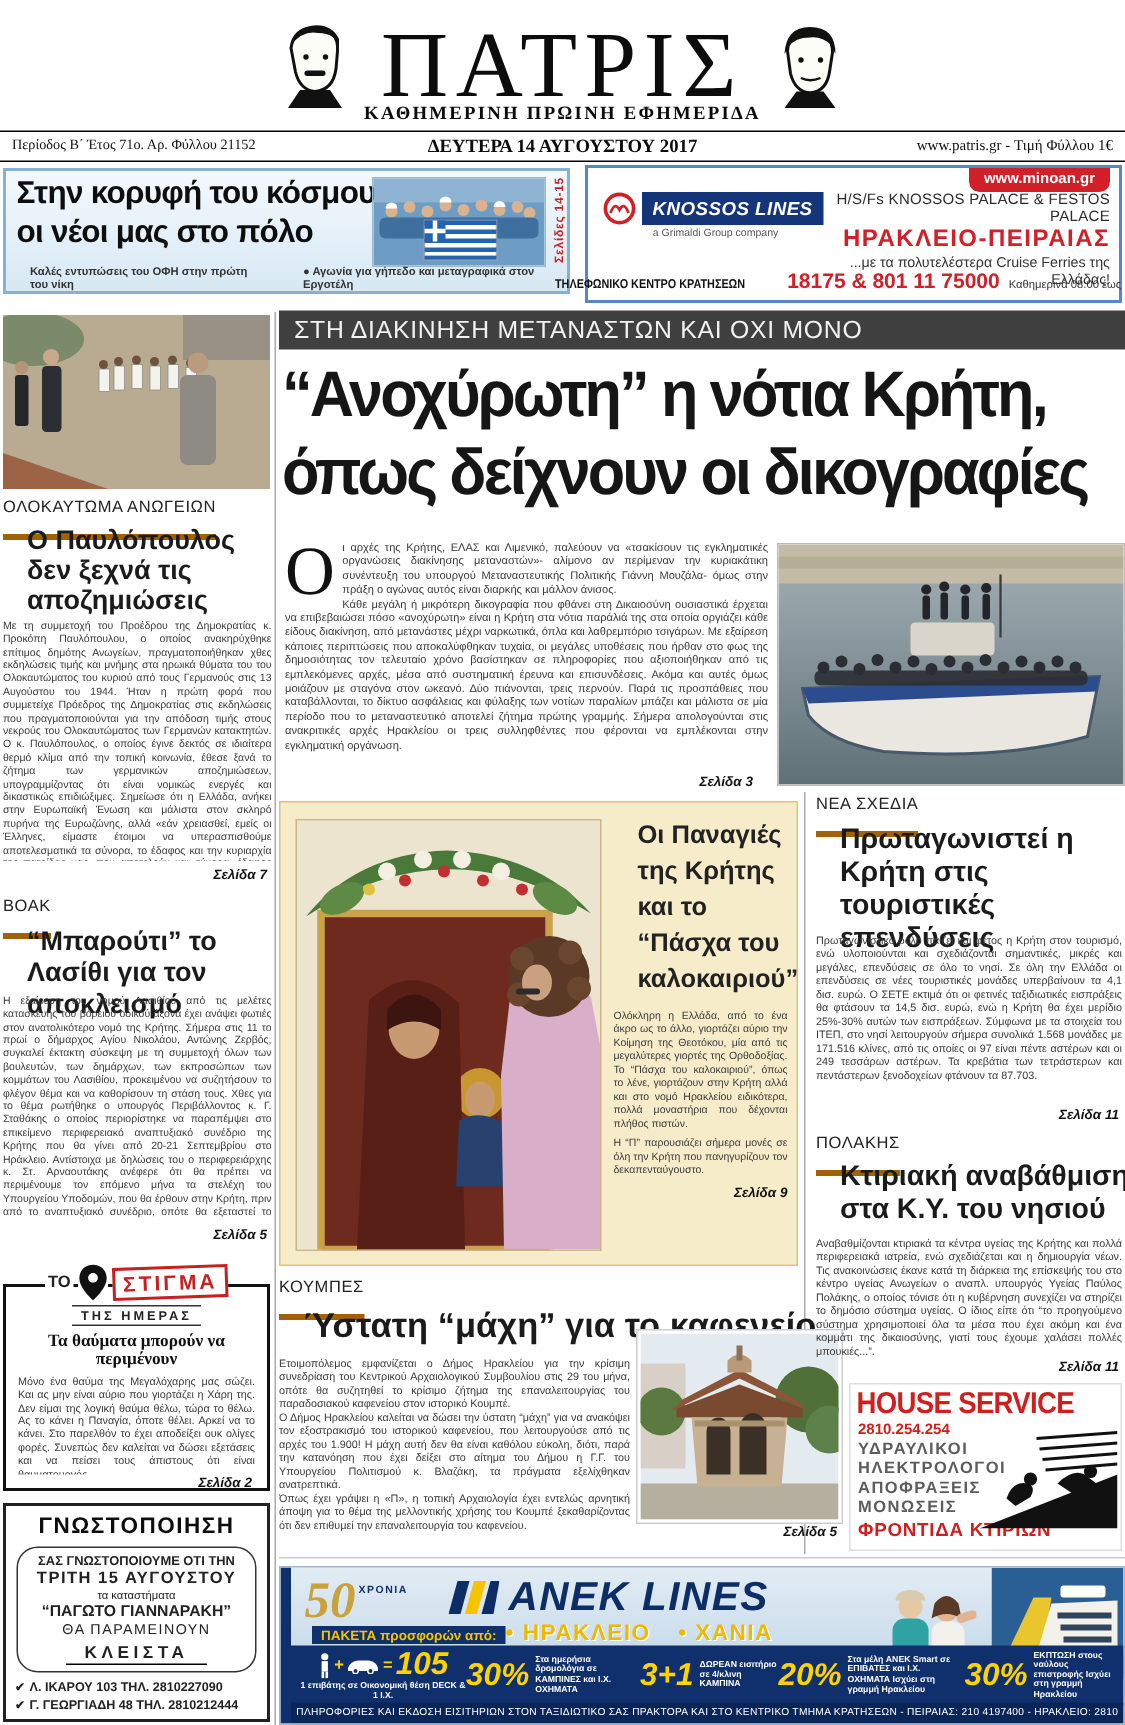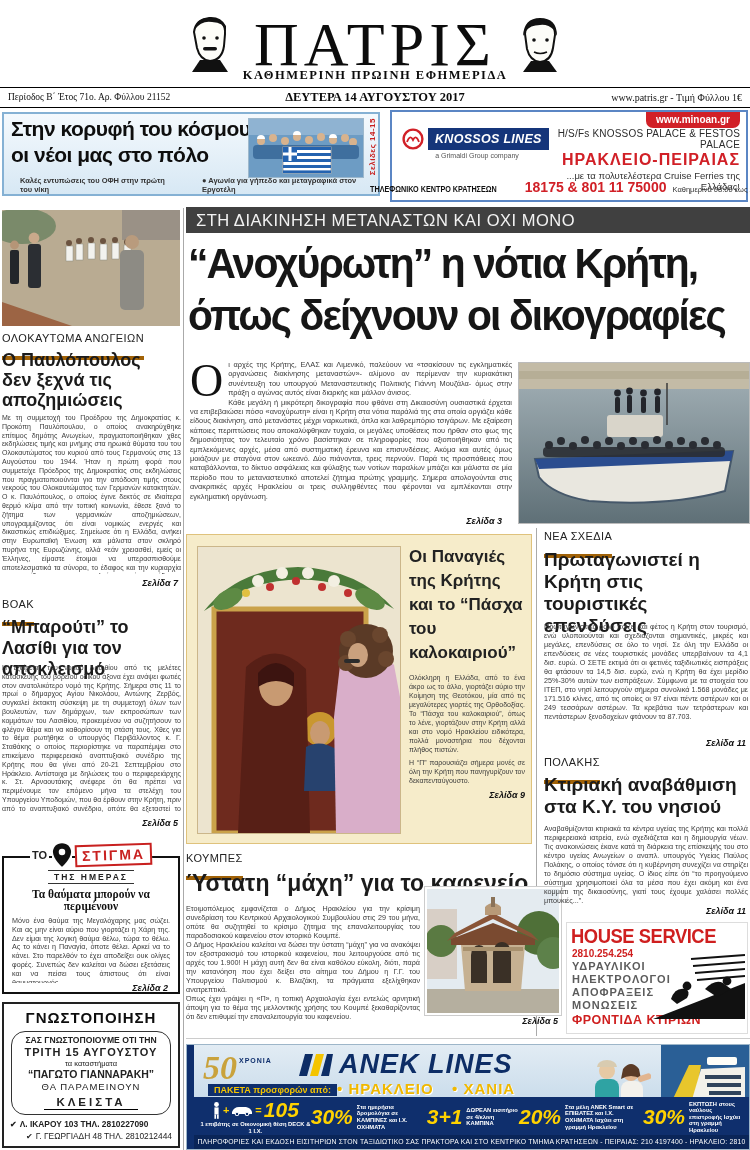--- a/index.html
+++ b/index.html
@@ -2,21 +2,21 @@
 <html><head>
 <meta charset="utf-8">
 <style>
   html,body{margin:0;padding:0;background:#e9e9e9;}
   #page{position:relative;width:750px;height:1150px;background:#fff;overflow:hidden;
         font-family:"Liberation Sans",sans-serif;color:#222;}
   .abs{position:absolute;}
   .serif{font-family:"Liberation Serif",serif;}
   .kicker{font-size:11px;letter-spacing:.4px;color:#222;border-bottom:4px solid #a16207;
           display:inline-block;padding-bottom:12px;}
-  .art-h{font-weight:bold;color:#1b1b1b;}
+  .art-h{font-weight:bold;color:#1b1b1b;margin-left:16px;}
   .body-txt{font-size:7px;line-height:8.8px;text-align:justify;color:#3a3a3a;overflow:hidden;}
   .page-ref{font-size:9px;font-weight:bold;font-style:italic;color:#111;text-align:right;}
   .lead-h{font-size:43px;font-weight:bold;color:#161616;letter-spacing:-2px;line-height:50px;
           white-space:nowrap;transform:scaleX(.95);transform-origin:0 0;}
   .vline{background:#aaa;width:1px;}
   .photo{display:block;}
   .check::before{content:"✔";margin-right:3px;font-size:8px;}
   .offer-big{font-size:21px;font-weight:bold;font-style:italic;color:#ffd200;line-height:22px;}
   .offer-note{font-size:5.8px;line-height:6.6px;color:#fff;font-weight:bold;}
 </style>
@@ -248,21 +248,21 @@
     <div style="margin:5px 7px 0;border:1.5px solid #333;border-radius:14px;text-align:center;padding:3px 2px 4px;">
       <div style="font-size:8.6px;font-weight:bold;">ΣΑΣ ΓΝΩΣΤΟΠΟΙΟΥΜΕ ΟΤΙ ΤΗΝ</div>
       <div style="font-size:11px;font-weight:bold;letter-spacing:1px;margin-top:1px;">ΤΡΙΤΗ 15 ΑΥΓΟΥΣΤΟΥ</div>
       <div style="font-size:7.5px;margin-top:1px;">τα καταστήματα</div>
       <div style="font-size:10.5px;font-weight:bold;">“ΠΑΓΩΤΟ ΓΙΑΝΝΑΡΑΚΗ”</div>
       <div style="font-size:9.5px;letter-spacing:1px;margin-top:1px;">ΘΑ ΠΑΡΑΜΕΙΝΟΥΝ</div>
       <div style="font-size:11.5px;font-weight:bold;letter-spacing:3px;display:inline-block;border-bottom:1.5px solid #000;padding:0 12px 1px;">ΚΛΕΙΣΤΑ</div>
     </div>
     <div style="margin:4px 6px 0;">
       <div class="check" style="font-size:8.4px;font-weight:bold;">Λ. ΙΚΑΡΟΥ 103 ΤΗΛ. 2810227090</div>
-      <div class="check" style="font-size:8.4px;font-weight:normal;margin-top:2px;text-align:right;">Γ. ΓΕΩΡΓΙΑΔΗ 48 ΤΗΛ. 2810212444</div>
+      <div class="check" style="font-size:8.4px;font-weight:bold;margin-top:2px;">Γ. ΓΕΩΡΓΙΑΔΗ 48 ΤΗΛ. 2810212444</div>
     </div>
   </div>
 
   <div class="abs" style="top:534px;left:186px;width:346px;height:310px;background:#f6ecca;border:1px solid #dfc27c;box-sizing:border-box;">
     <svg class="photo abs" style="left:10px;top:11px;border:1px solid #cbb68a;" width="202" height="286" viewBox="0 0 202 286">
       <rect width="202" height="286" fill="#ece4cf"></rect>
       <rect x="16" y="62" width="152" height="224" fill="#6e2a1e" stroke="#caa24a" stroke-width="5"></rect>
       <circle cx="78" cy="138" r="30" fill="#c9972f"></circle>
         <circle cx="122" cy="182" r="17" fill="#c9972f"></circle>
       <path d="M48,120 Q78,92 108,122 L112,286 L40,286 Z" fill="#571f16"></path>

